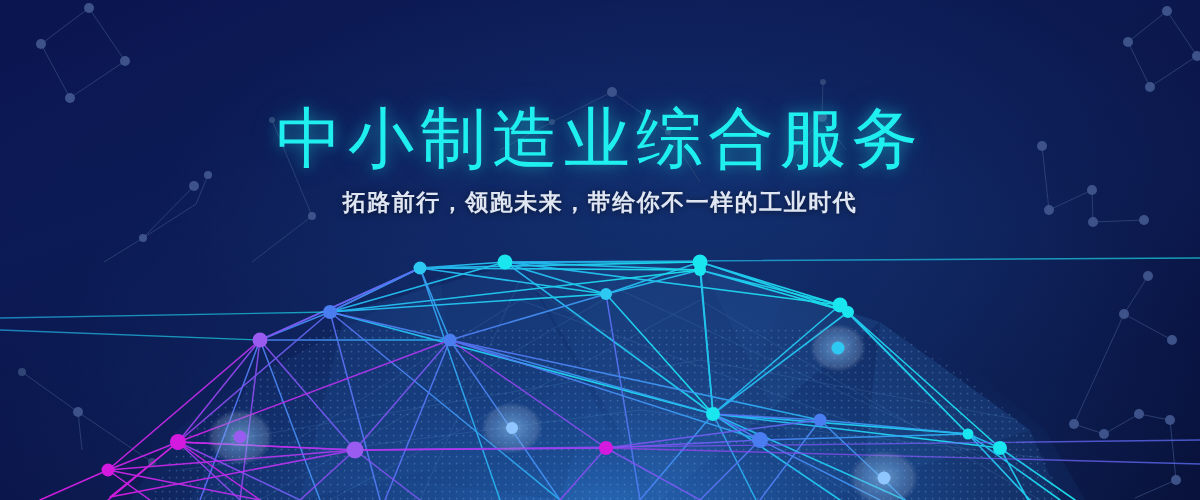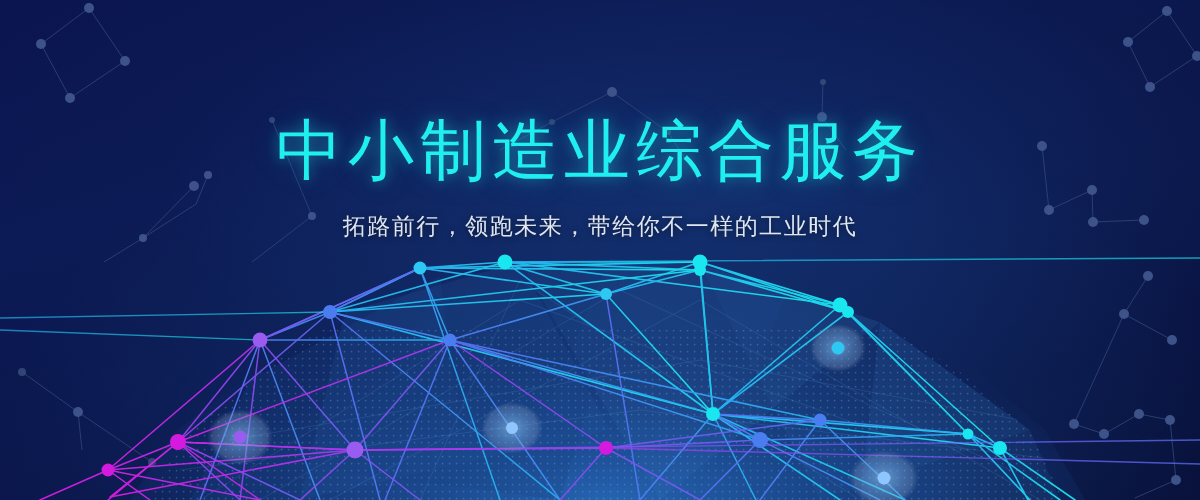--- a/index.html
+++ b/index.html
@@ -16,36 +16,36 @@
   }
   .layer{position:absolute;left:0;top:0;width:1200px;height:500px;}
   .layer svg{display:block;}
 
   
   .textwrap{
     position:absolute;left:0;top:0;width:1200px;
     text-align:center;z-index:40;pointer-events:none;
   }
   .title{
-    margin:12px;
+    margin:0;
     padding-top:104px;
     font-size:66px;
     line-height:1.05;
     letter-spacing:6px;
     font-weight:400;
     color:#1ff0ef;
     text-shadow:0 0 14px rgba(30,235,235,0.45),0 0 30px rgba(20,180,220,0.25);
     white-space:nowrap;
   }
   .subtitle{
     margin:0;
     padding-top:14px;
     font-size:23px;
     letter-spacing:1.5px;
-    font-weight:400;
+    font-weight:700;
     color:#dfe6f2;
     text-shadow:0 1px 6px rgba(0,0,0,0.55);
     white-space:nowrap;
   }
 </style>
 </head>
 <body>
 
 <div class="banner">
 

